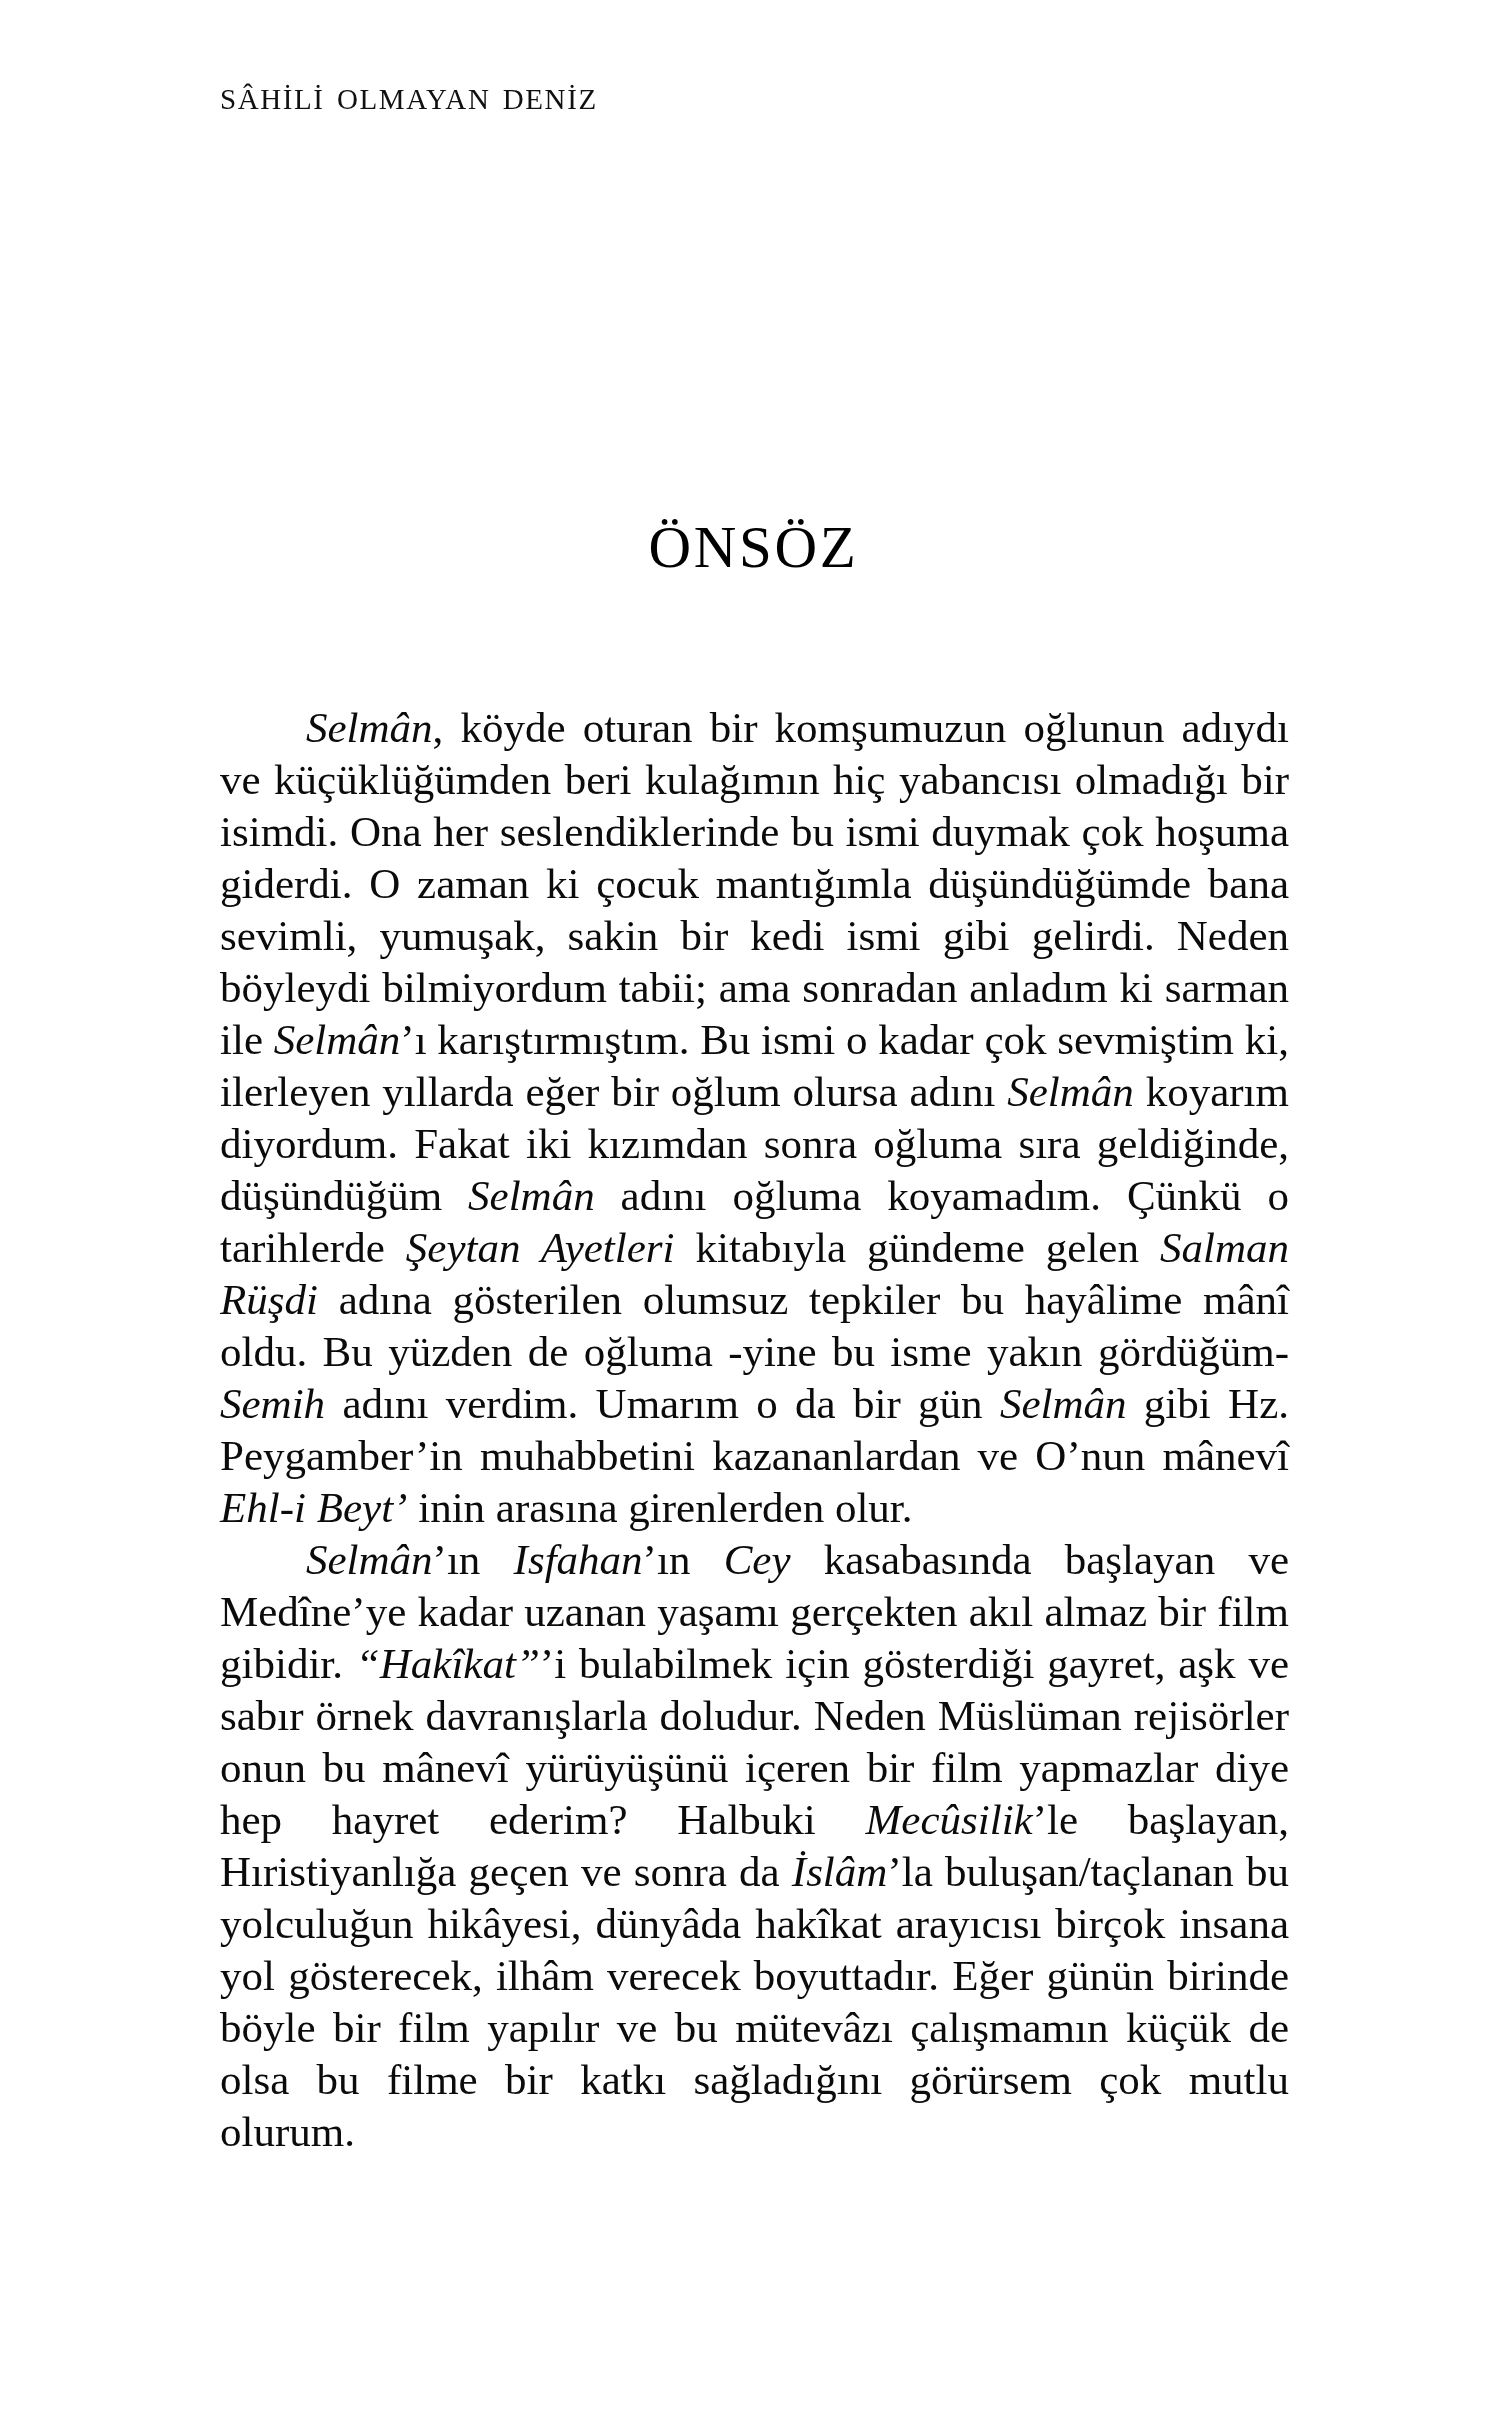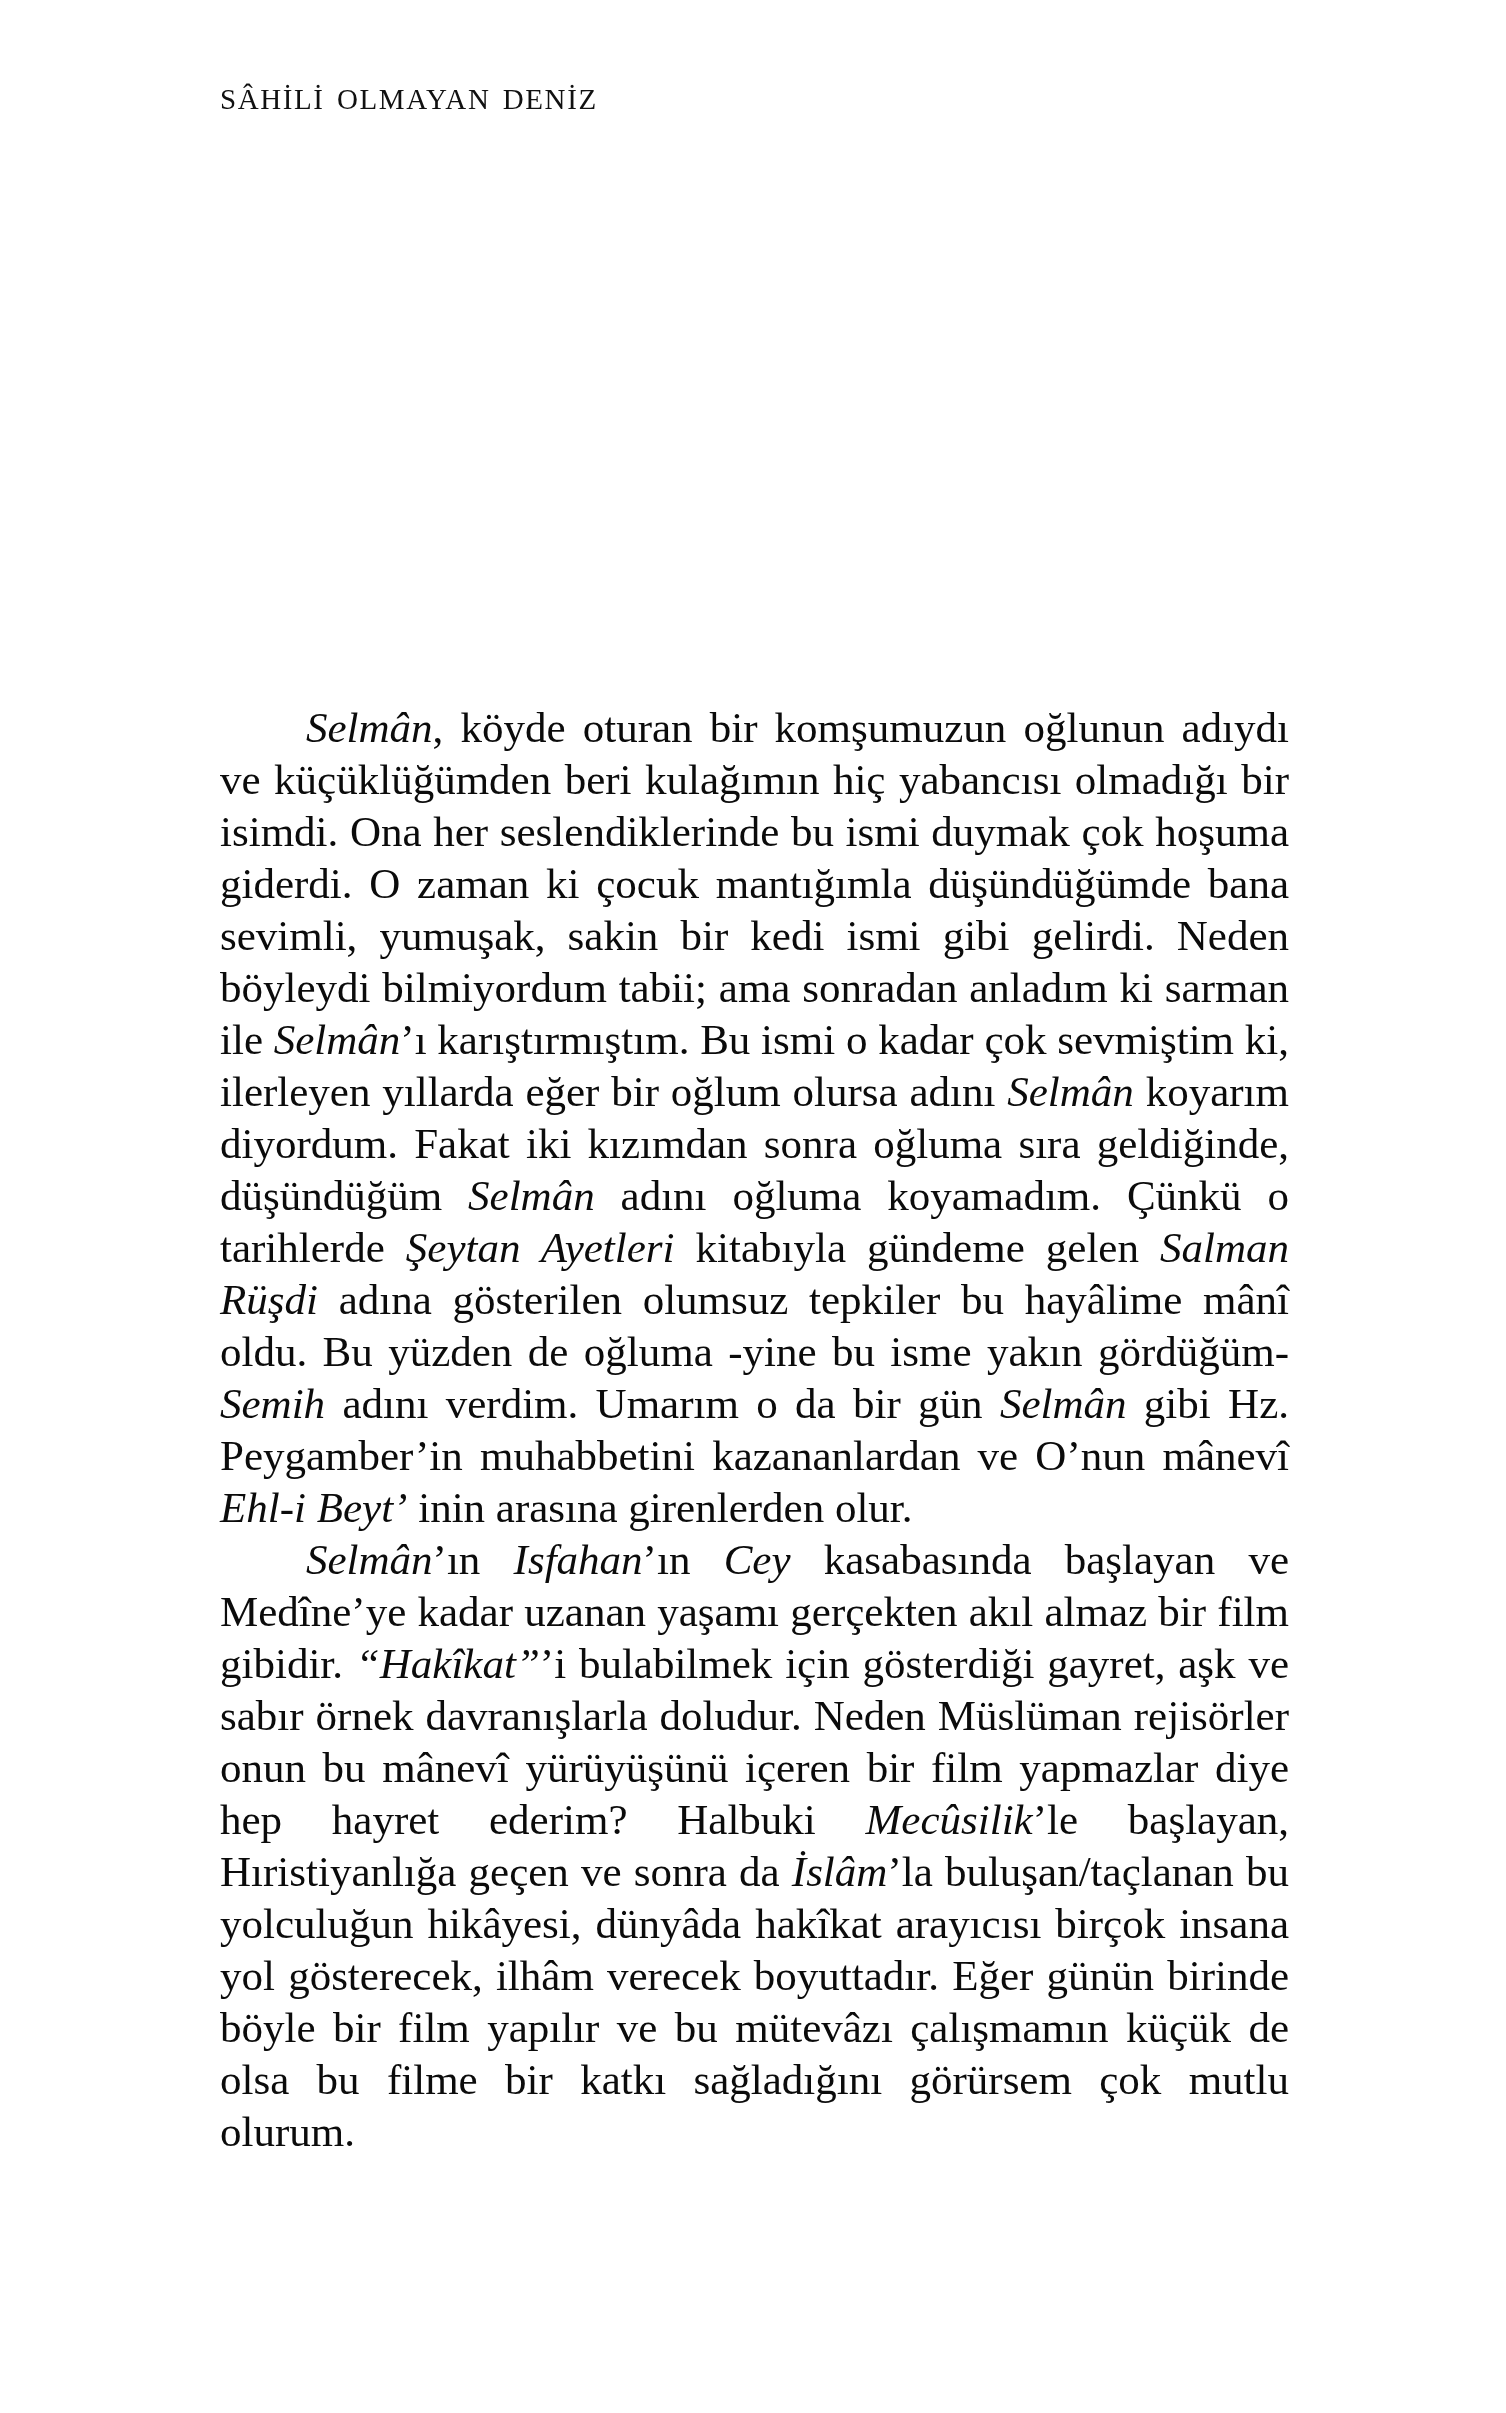--- a/index.html
+++ b/index.html
@@ -69,20 +69,21 @@
     font-style: italic;
   }
 </style>
 </head>
 <body>
 
 <div class="page">
 
   <div class="running-head">SÂHİLİ OLMAYAN DENİZ</div>
 
+  <h1 class="chapter-title">ÖNSÖZ</h1>
 
   <div class="textblock">
     <p><em>Selmân</em><span>, köyde oturan bir komşumuzun oğlunun adıydı ve küçüklüğümden beri kulağımın hiç yabancısı olmadığı bir isimdi. Ona her seslendiklerinde bu ismi duymak çok hoşuma giderdi. O zaman ki çocuk mantığımla düşündüğümde bana sevimli, yumuşak, sakin bir kedi ismi gibi gelirdi. Neden böyleydi bilmiyordum tabii; ama sonradan anladım ki sarman ile </span><em>Selmân</em><span>’ı karıştırmıştım. Bu ismi o kadar çok sevmiştim ki, ilerleyen yıllarda eğer bir oğlum olursa adını </span><em>Selmân</em><span> koyarım diyordum. Fakat iki kızımdan sonra oğluma sıra geldiğinde, düşündüğüm </span><em>Selmân</em><span> adını oğluma koyamadım. Çünkü o tarihlerde </span><em>Şeytan Ayetleri</em><span> kitabıyla gündeme gelen </span><em>Salman Rüşdi</em><span> adına gösterilen olumsuz tepkiler bu hayâlime mânî oldu. Bu yüzden de oğluma -yine bu isme yakın gördüğüm- </span><em>Semih</em><span> adını verdim. Umarım o da bir gün </span><em>Selmân</em><span> gibi Hz. Peygamber’in muhabbetini kazananlardan ve O’nun mânevî </span><em>Ehl-i Beyt’</em><span> inin arasına girenlerden olur.</span></p>
     <p><em>Selmân</em><span>’ın </span><em>Isfahan</em><span>’ın </span><em>Cey</em><span> kasabasında başlayan ve Medîne’ye kadar uzanan yaşamı gerçekten akıl almaz bir film gibidir. </span><em>“Hakîkat”</em><span>’i bulabilmek için gösterdiği gayret, aşk ve sabır örnek davranışlarla doludur. Neden Müslüman rejisörler onun bu mânevî yürüyüşünü içeren bir film yapmazlar diye hep hayret ederim? Halbuki </span><em>Mecûsilik</em><span>’le başlayan, Hıristiyanlığa geçen ve sonra da </span><em>İslâm</em><span>’la buluşan/taçlanan bu yolculuğun hikâyesi, dünyâda hakîkat arayıcısı birçok insana yol gösterecek, ilhâm verecek boyuttadır. Eğer günün birinde böyle bir film yapılır ve bu mütevâzı çalışmamın küçük de olsa bu filme bir katkı sağladığını görürsem çok mutlu olurum.</span></p>
   </div>
 
 </div>
 
 
 </body></html>

